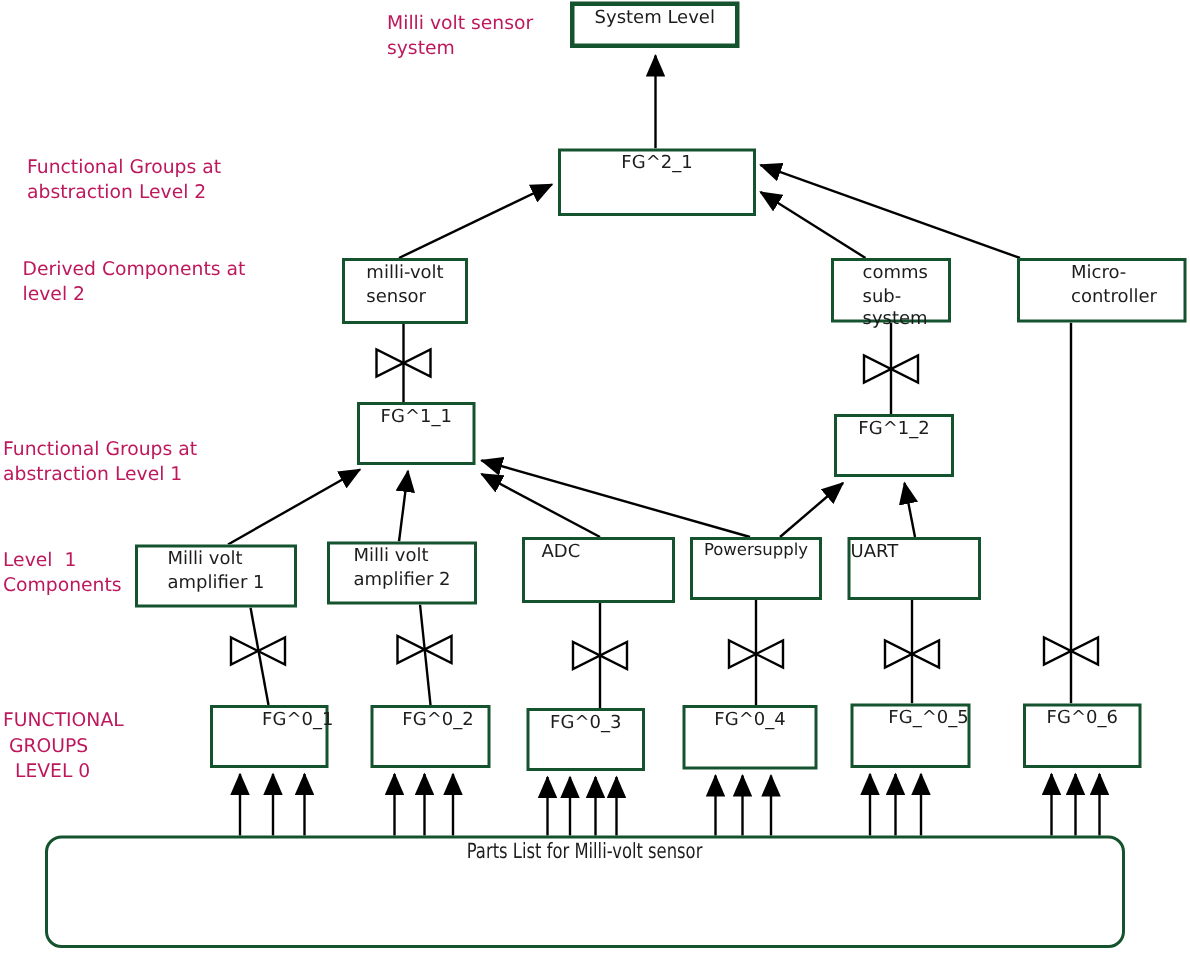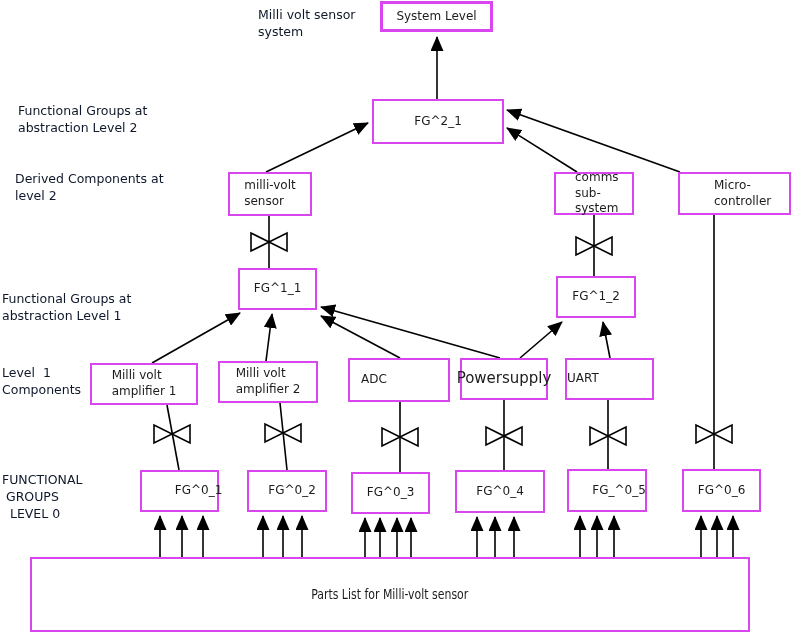--- a/index.html
+++ b/index.html
@@ -2,47 +2,47 @@
 <html><head>
 <meta charset="utf-8">
 <style>
   html,body{margin:0;padding:0;background:#ffffff;}
   #canvas{
     position:relative;width:793px;height:638px;background:#ffffff;overflow:hidden;
     font-family:"DejaVu Sans","Liberation Sans",sans-serif;color:#1c1c1c;
   }
   #wires{position:absolute;left:0;top:0;width:793px;height:638px;}
   .box{
-    position:absolute;box-sizing:border-box;border:2px solid #d946ef;background:#fff;
-    display:flex;align-items:center;justify-content:center;
+    position:absolute;box-sizing:border-box;border:2px solid #14532d;background:#fff;
+    display:flex;justify-content:center;
     font-size:12px;line-height:1.3;color:#1c1c1c;
   }
   .box>span{display:inline-block;text-align:left;white-space:pre-wrap;}
   .box.ctr>span{text-align:center;}
   .box.al{justify-content:flex-start;}
-  .lbl{position:absolute;font-size:12.5px;line-height:1.36;white-space:pre-wrap;color:#0f172a;}
+  .lbl{position:absolute;font-size:12.5px;line-height:1.36;white-space:pre-wrap;color:#be185d;}
   #system-level{left:380px;top:1px;width:113px;height:31px;border-width:3px;}
   #fg2-1{left:372px;top:99px;width:132px;height:45px;}
   #millivolt-sensor{left:228px;top:172px;width:84px;height:44px;}
   #comms-subsystem{left:554px;top:172px;width:80px;height:43px;padding-left:19px;}
   #microcontroller{left:678px;top:172px;width:113px;height:43px;padding-left:34px;}
   #fg1-1{left:238px;top:268px;width:79px;height:42px;}
   #fg1-2{left:556px;top:276px;width:80px;height:42px;}
   #amp1{left:90px;top:363px;width:108px;height:42px;}
   #amp2{left:218px;top:361px;width:100px;height:42px;}
   #adc{left:348px;top:358px;width:102px;height:44px;padding-left:11px;}
-  #powersupply{left:460px;top:358px;width:88px;height:42px;font-size:15px;}
+  #powersupply{left:460px;top:358px;width:88px;height:42px;font-size:11px;}
   #uart{left:565px;top:358px;width:89px;height:42px;}
   #fg0-1{left:140px;top:470px;width:79px;height:42px;padding-left:38px;}
   #fg0-2{left:247px;top:470px;width:80px;height:42px;padding-left:10px;}
   #fg0-3{left:351px;top:472px;width:79px;height:42px;}
   #fg0-4{left:455px;top:470px;width:90px;height:43px;}
   #fg0-5{left:567px;top:469px;width:80px;height:43px;padding-left:24px;}
   #fg0-6{left:682px;top:469px;width:79px;height:43px;}
-  #parts-list{left:30px;top:557px;width:720px;height:75px;}
+  #parts-list{left:30px;top:557px;width:720px;height:75px;border-radius:11px;}
   #parts-list>span{transform:scaleX(0.78);transform-origin:center;font-size:14px;text-align:center;}
   #note-title{left:258px;top:6px;}
   #lbl-fg2{left:18px;top:102px;}
   #lbl-derived{left:15px;top:170px;}
   #lbl-fg1{left:2px;top:290px;}
   #lbl-l1comp{left:2px;top:364px;}
   #lbl-l0{left:2px;top:471px;}
 </style>
 </head>
 <body>

